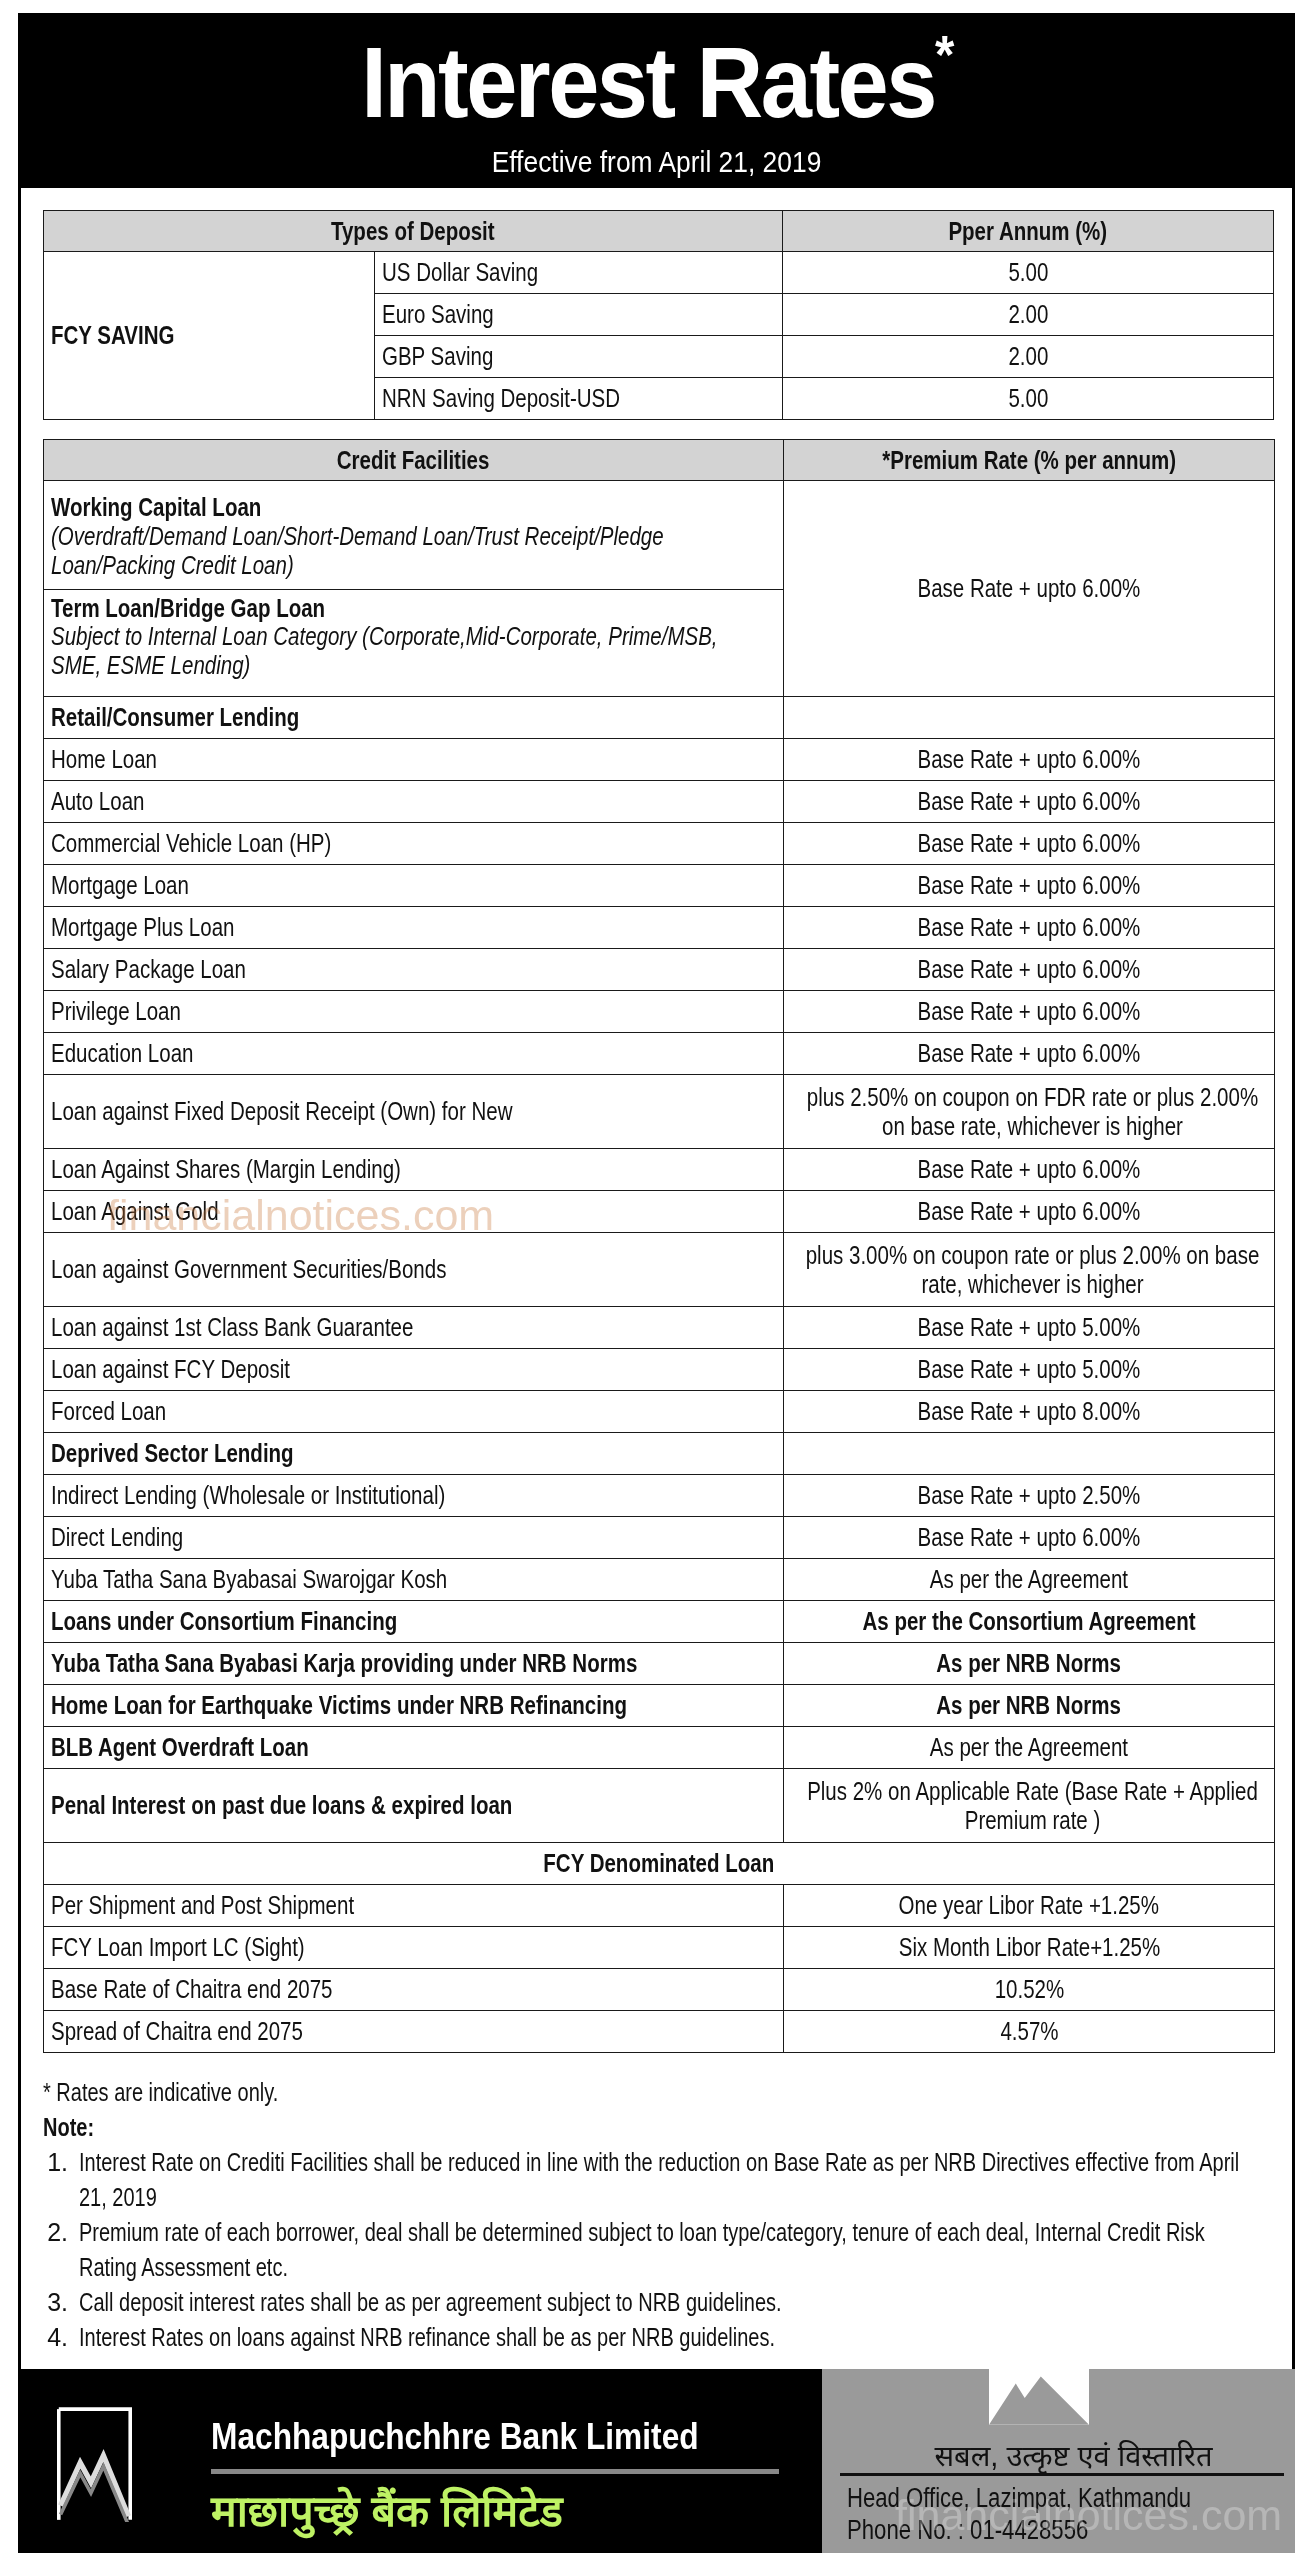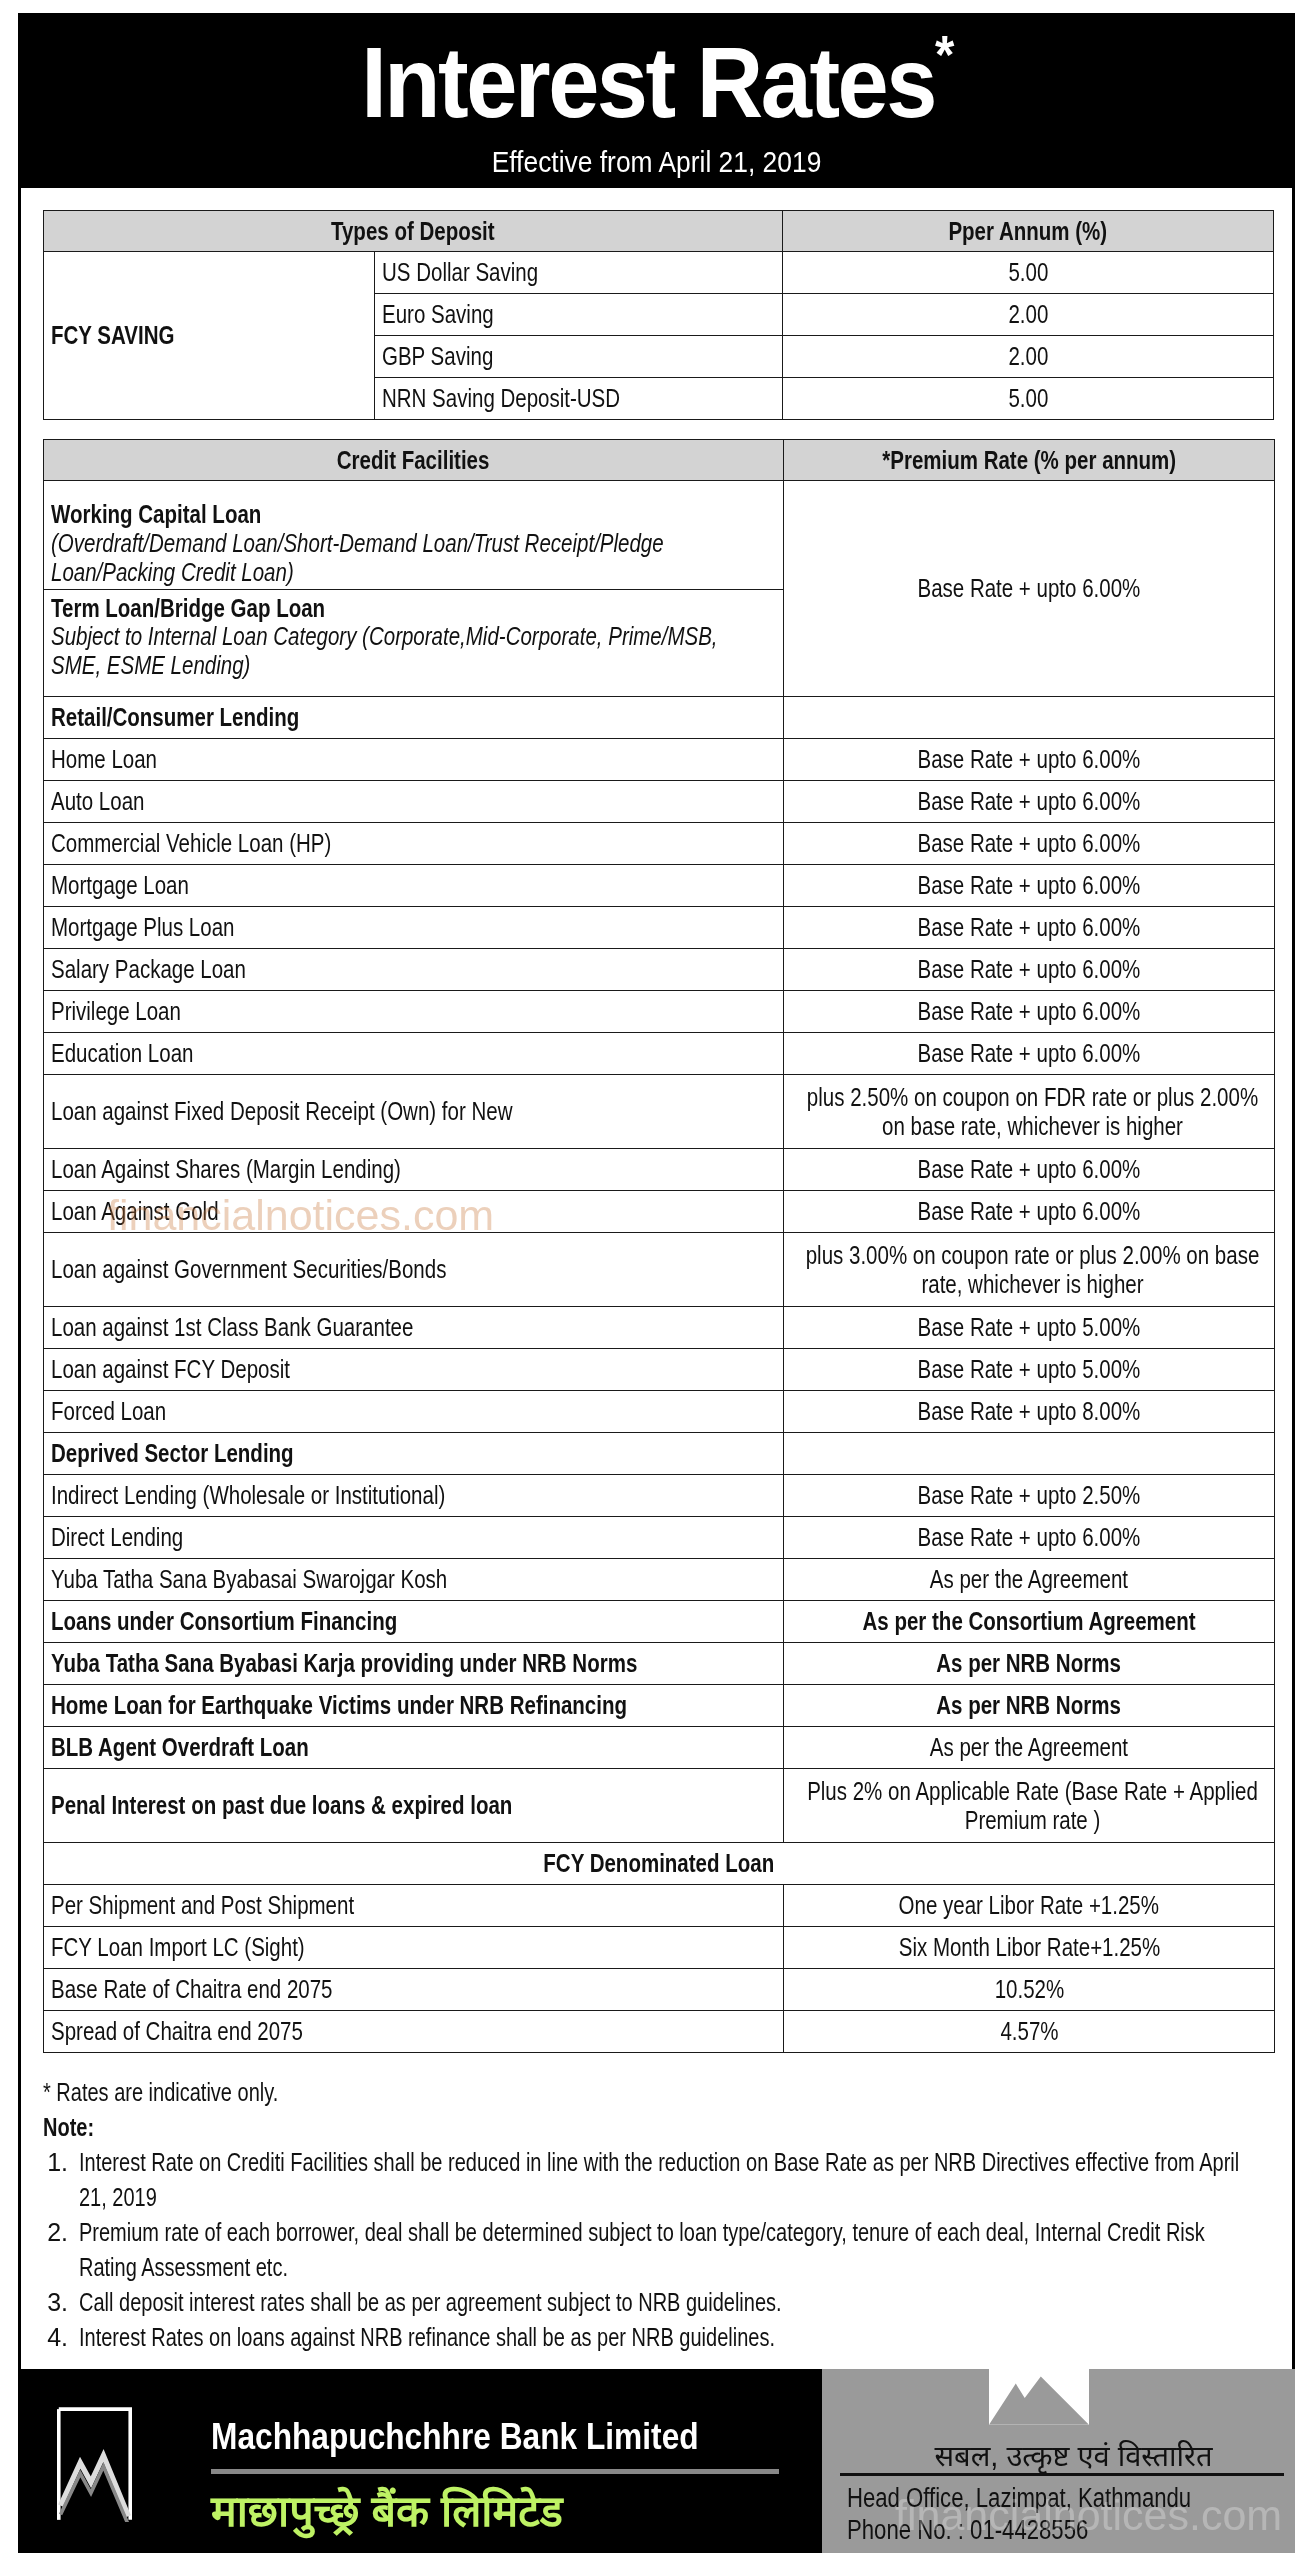--- a/index.html
+++ b/index.html
@@ -100,21 +100,21 @@
   <colgroup>
       <col style="width:740px">
       <col style="width:491px">
     </colgroup>
   <tbody>
       <tr class="hdr">
     <th><span class="condc">Credit Facilities</span></th>
     <th><span class="condc">*Premium Rate   (% per annum)</span></th>
   </tr>
   <tr style="height:109px">
-    <td style="vertical-align:top;padding-top:19px;">
+    <td style="vertical-align:top;padding-top:12px;">
       <div class="u"><span class="cond">Working Capital Loan</span></div>
       <div class="it" style="width:842px;transform:scaleX(0.82);transform-origin:left top;">(Overdraft/Demand Loan/Short-Demand Loan/Trust Receipt/Pledge Loan/Packing Credit Loan)</div>
     </td>
     <td rowspan="2" class="c"><span class="condc">Base Rate + upto 6.00%</span></td>
   </tr>
   <tr style="height:107px">
     <td style="vertical-align:top;padding-top:3.6px;">
       <div class="u"><span class="cond">Term Loan/Bridge Gap Loan</span></div>
       <div class="it" style="width:877px;transform:scaleX(0.82);transform-origin:left top;">Subject to Internal Loan Category (Corporate,Mid-Corporate, Prime/MSB, SME, ESME Lending)</div>
     </td>

